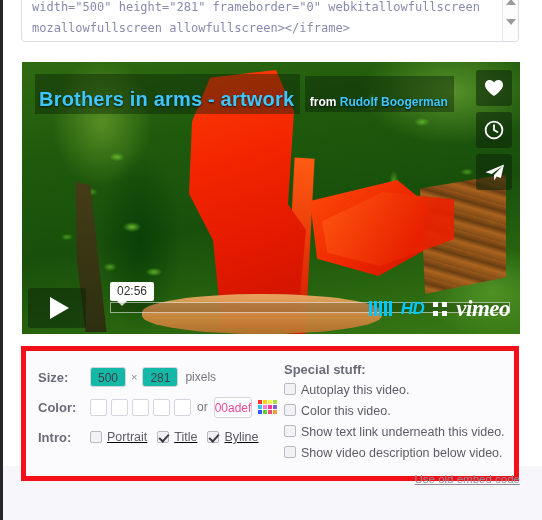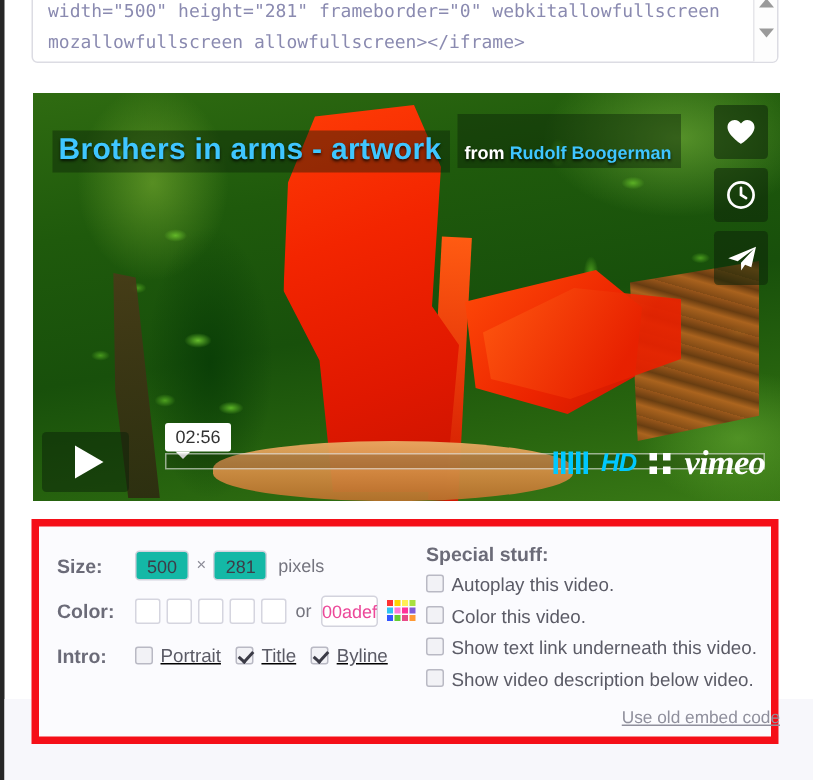--- a/index.html
+++ b/index.html
@@ -192,21 +192,21 @@
     position: absolute;
     left: 13px;
     top: 11px;
   }
   .video-title {
     display: inline-block;
     font-size: 20px;
     font-weight: bold;
     color: #3fc6ff;
     background: rgba(10,30,8,0.42);
-    padding: 2px 6px 3px 4px;
+    padding: 14px 6px 3px 4px;
     text-shadow: 0 1px 2px rgba(0,0,0,.75);
     letter-spacing: .2px;
     white-space: nowrap;
   }
   .video-byline {
     display: inline-block;
     margin-top: 3px;
     font-size: 12px;
     font-weight: bold;
     background: rgba(10,30,8,0.42);
@@ -343,21 +343,21 @@
     letter-spacing: -.5px;
     line-height: 23px;
   }
 
   
   .settings {
     position: absolute;
     left: 21px;
     top: 346px;
     width: 498px;
-    height: 150px;
+    height: 135px;
     border: 5px solid #f50f18;
     background: #fbfbfe;
     box-sizing: border-box;
   }
   .settings-inner {
     position: absolute;
     left: 0; top: 0; right: 0; bottom: 0;
     display: flex;
   }
   .col-left {

